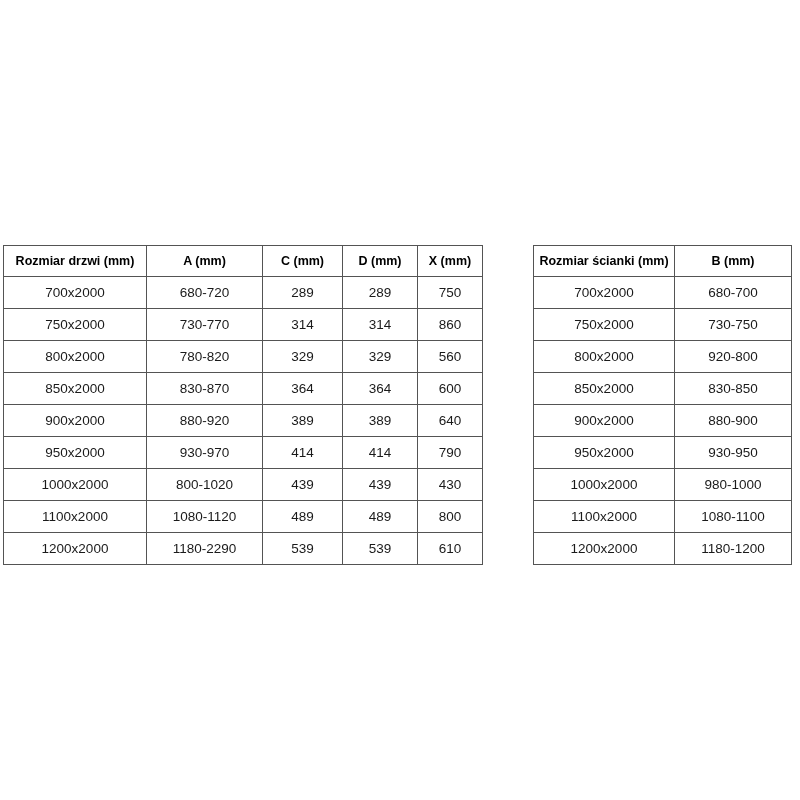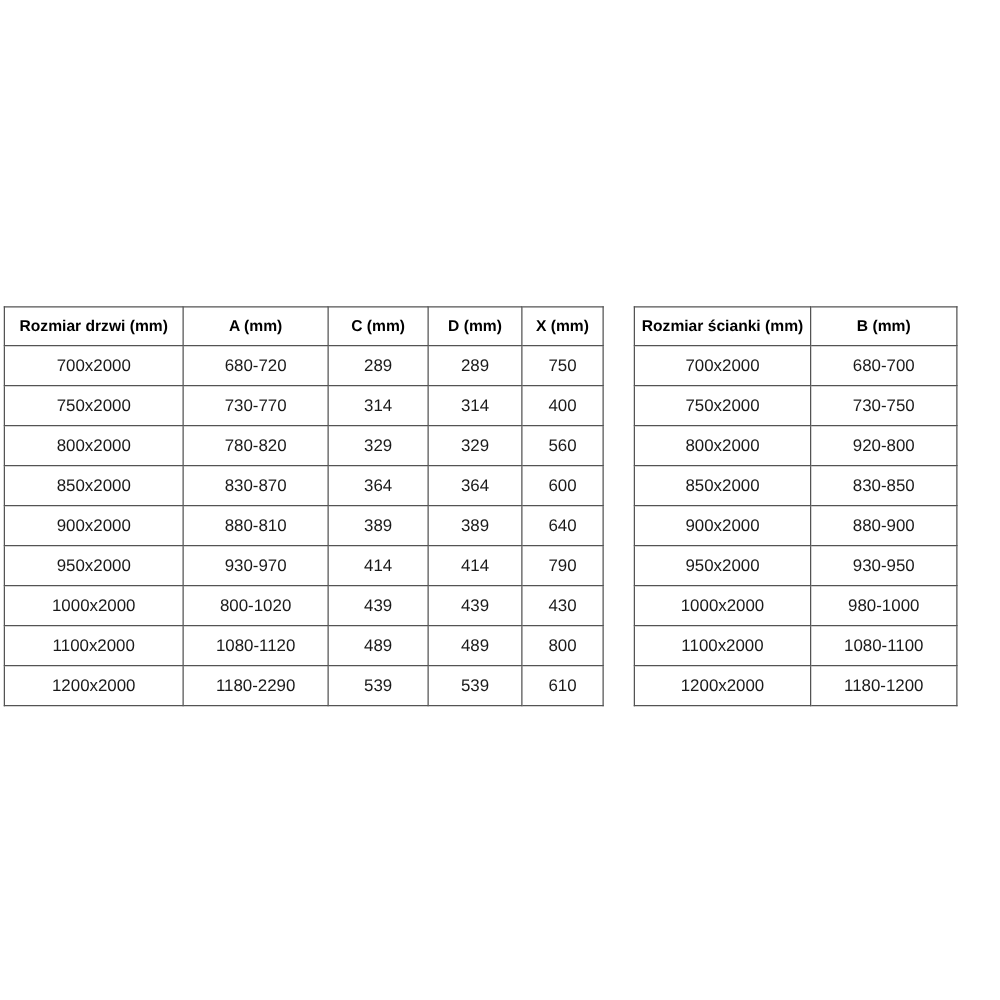--- a/index.html
+++ b/index.html
@@ -12,21 +12,21 @@
     color: #000000;
   }
   table.spec {
     position: absolute;
     top: 245px;
     border-collapse: collapse;
     table-layout: fixed;
     background: #ffffff;
   }
   table.spec.left  { left: 3px;   width: 479px; }
-  table.spec.right { left: 507px; width: 258px; border-radius: 16px; }
+  table.spec.right { left: 533px; width: 258px; border-radius: 16px; }
   table.spec th, table.spec td {
     border: 1px solid #545454;
     text-align: center;
     vertical-align: middle;
     padding: 0;
     overflow: hidden;
     white-space: nowrap;
   }
   table.spec th {
     height: 30px;
@@ -69,39 +69,39 @@
           <td>680-720</td>
           <td>289</td>
           <td>289</td>
           <td>750</td>
         </tr>
         <tr>
           <td>750x2000</td>
           <td>730-770</td>
           <td>314</td>
           <td>314</td>
-          <td>400</td>
+          <td>860</td>
         </tr>
         <tr>
           <td>800x2000</td>
           <td>780-820</td>
           <td>329</td>
           <td>329</td>
           <td>560</td>
         </tr>
         <tr>
           <td>850x2000</td>
           <td>830-870</td>
           <td>364</td>
           <td>364</td>
           <td>600</td>
         </tr>
         <tr>
           <td>900x2000</td>
-          <td>880-810</td>
+          <td>880-920</td>
           <td>389</td>
           <td>389</td>
           <td>640</td>
         </tr>
         <tr>
           <td>950x2000</td>
           <td>930-970</td>
           <td>414</td>
           <td>414</td>
           <td>790</td>

